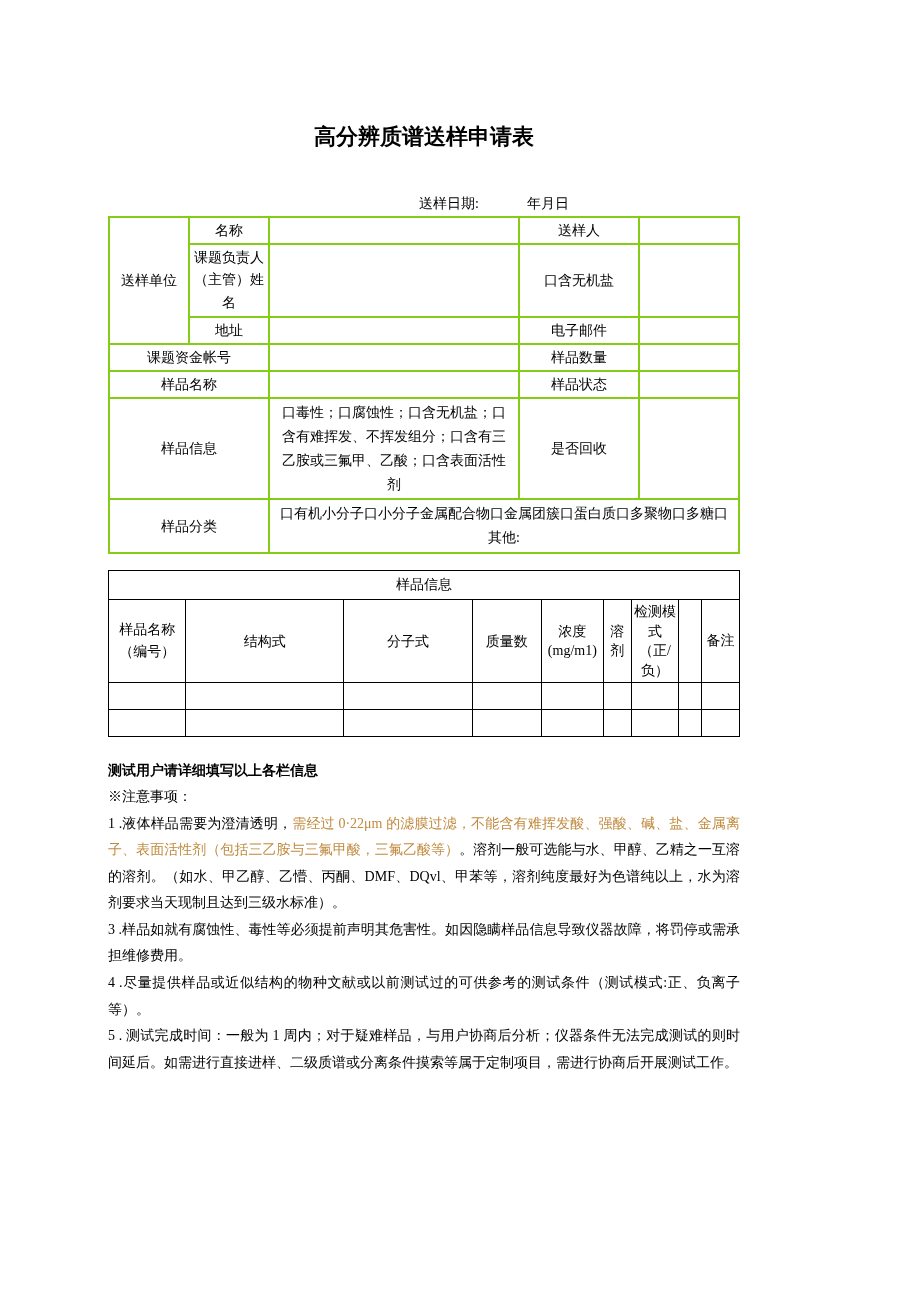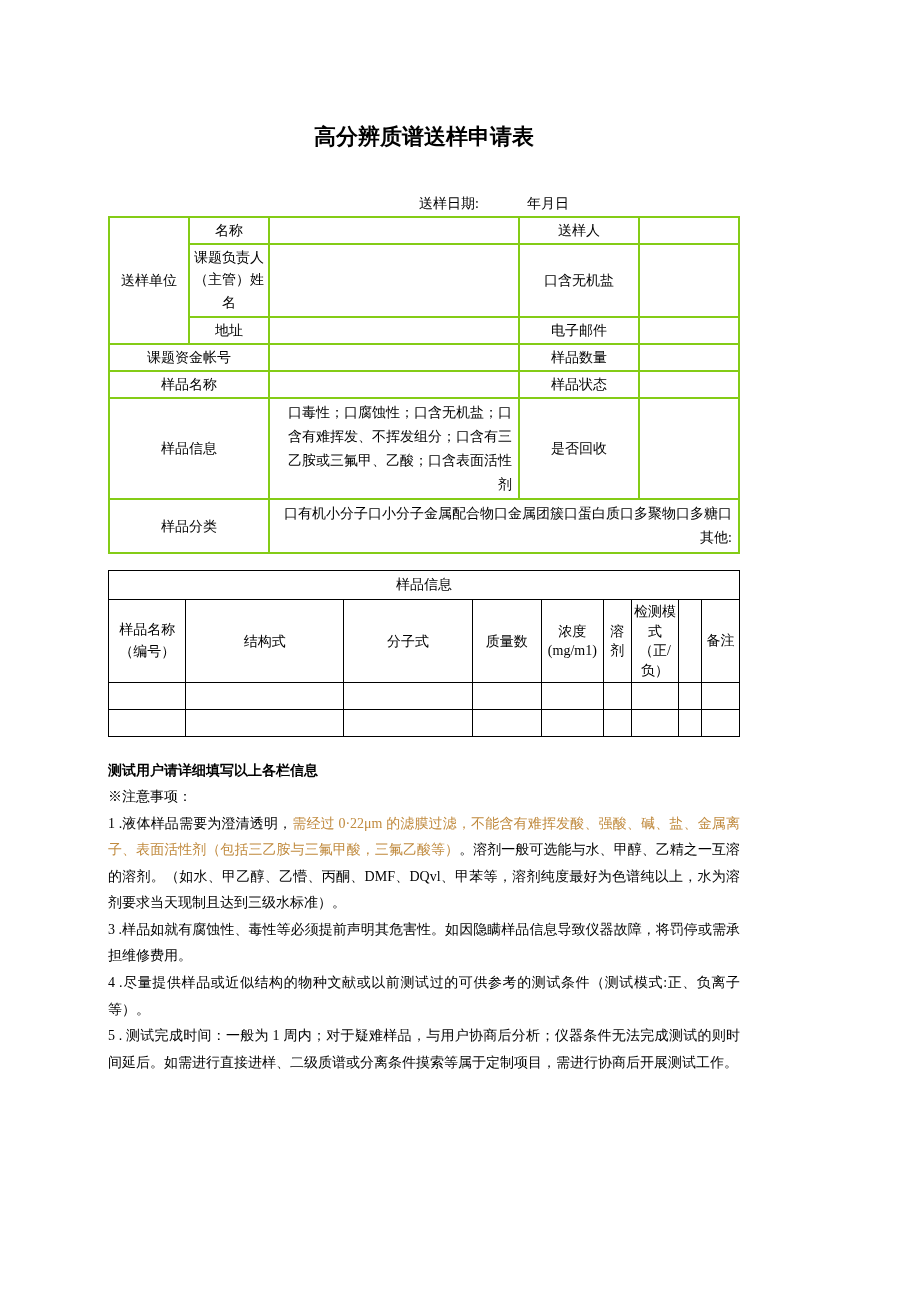--- a/index.html
+++ b/index.html
@@ -35,21 +35,21 @@
     border-collapse: collapse;
     width: 100%;
     font-size: 14px;
   }
   table.main td, table.main th {
     border: 2px solid #84cc16;
     padding: 2px 4px;
     vertical-align: middle;
     text-align: center;
   }
-  table.main td.left { text-align: right; padding-left:6px; padding-right:6px; }
+  table.main td.left { text-align: center; padding-left:6px; padding-right:6px; }
   table.info { margin-top: 16px; }
   table.info td, table.info th {
     border: 1px solid #000;
     padding: 2px 2px;
     text-align: center;
     vertical-align: middle;
     font-size: 14px;
   }
   table.info .head-row td { height: 24px; }
   table.info .data-row td { height: 22px; }

